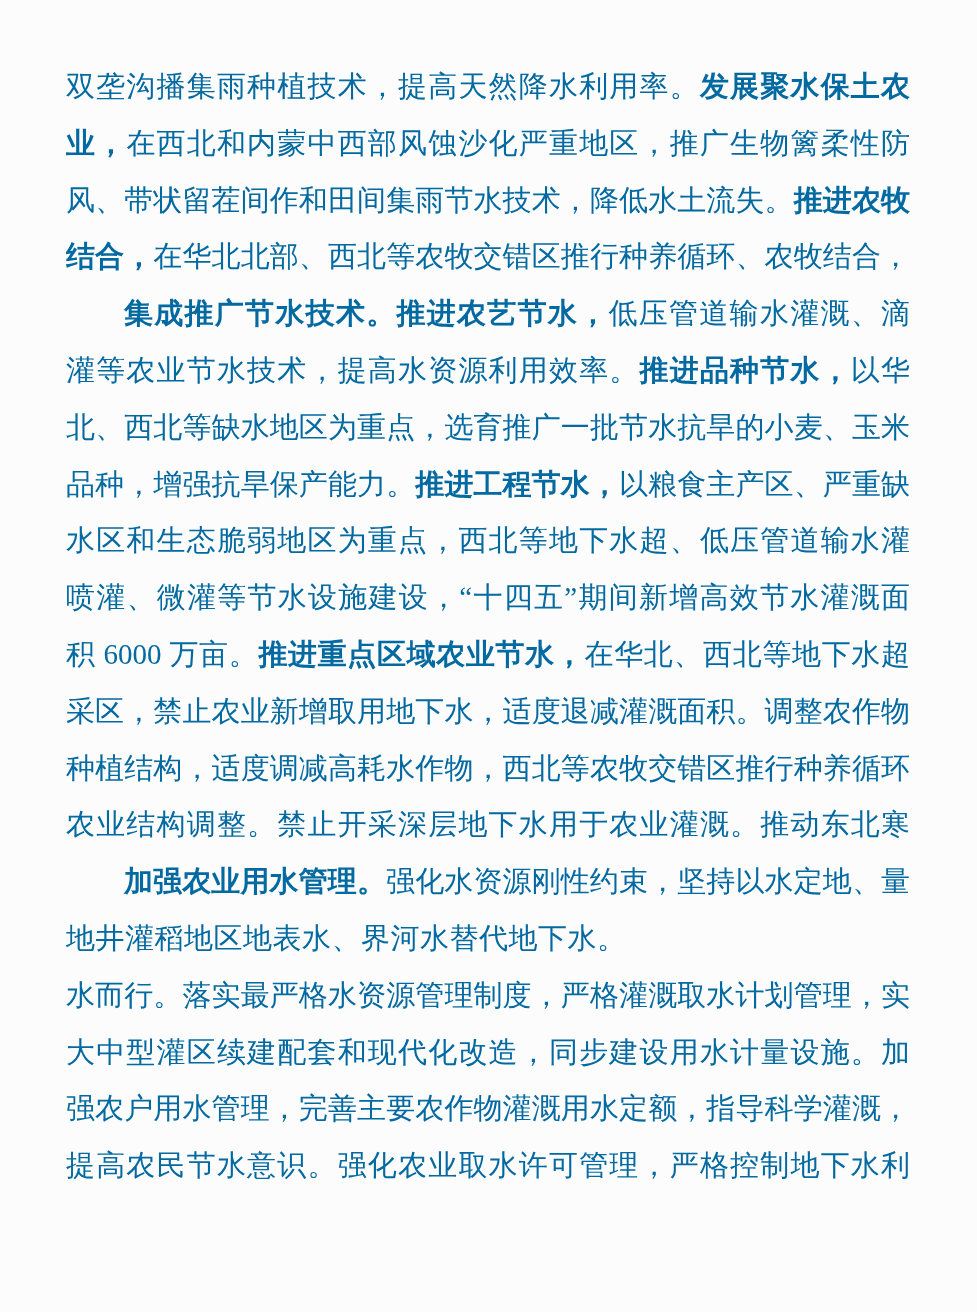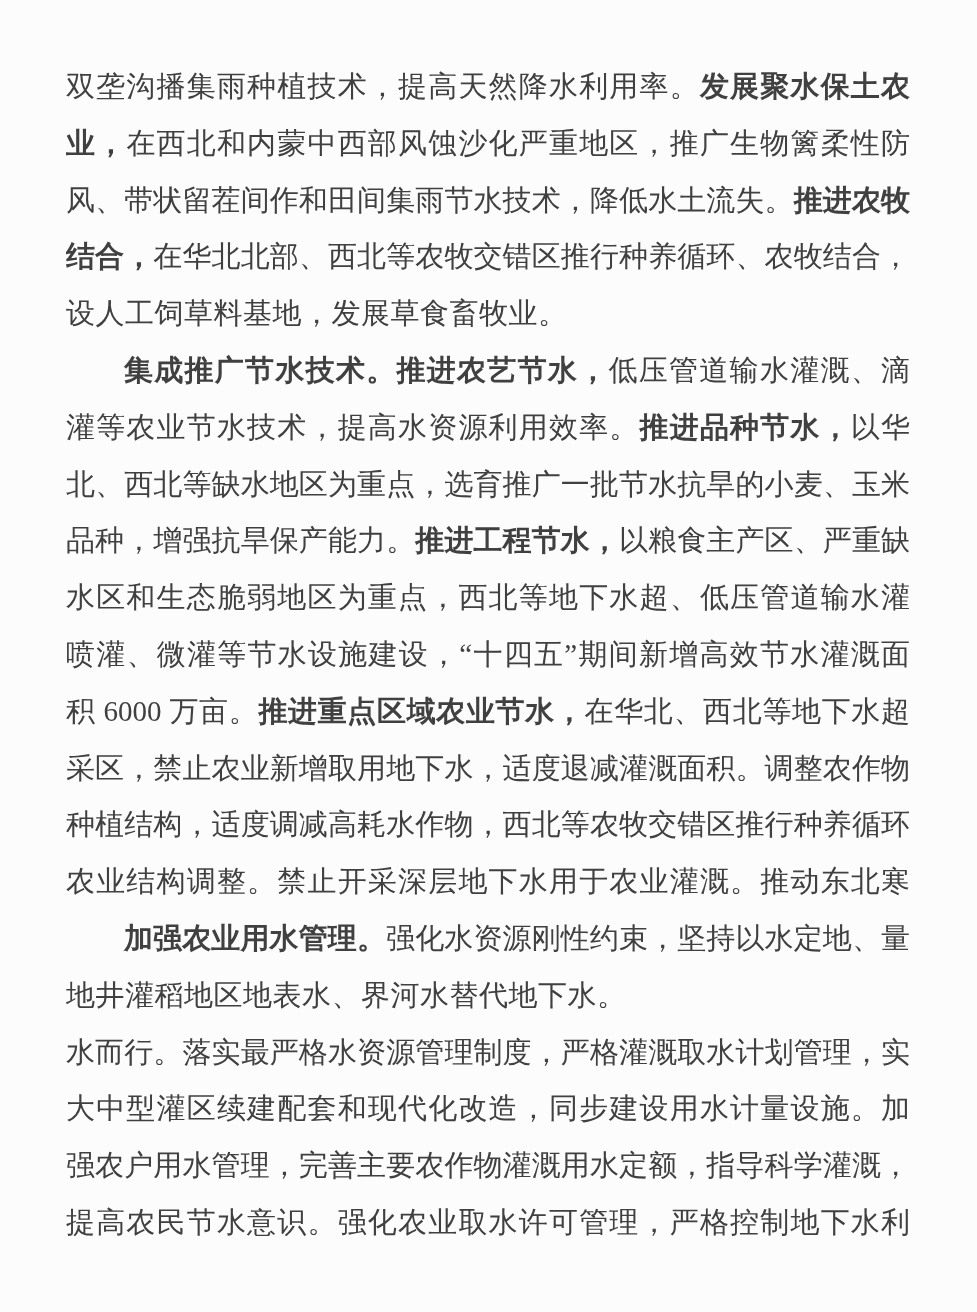--- a/index.html
+++ b/index.html
@@ -40,27 +40,26 @@
   }
   .line.ind {
     text-indent: 58px;
   }
   .seg { font-weight: 400; }
   .seg.bold { font-weight: 700; }
 </style>
 </head>
 <body style="background: rgb(252, 252, 252);">
 
-<div class="page" style="color: #404040;">
+<div class="page" style="color: #0369a1;">
   <div class="doc-body">
       <div class="line just"><span class="seg">双垄沟播集雨种植技术，提高天然降水利用率。</span><span class="seg bold">发展聚水保土农</span></div>
       <div class="line just"><span class="seg bold">业，</span><span class="seg">在西北和内蒙中西部风蚀沙化严重地区，推广生物篱柔性防</span></div>
       <div class="line just"><span class="seg">风、带状留茬间作和田间集雨节水技术，降低水土流失。</span><span class="seg bold">推进农牧</span></div>
       <div class="line just"><span class="seg bold">结合，</span><span class="seg">在华北北部、西北等农牧交错区推行种养循环、农牧结合，建</span></div>
-      <div class="line"><span class="seg">设人工饲草料基地，发展草食畜牧业。</span></div>
       <div class="line just ind"><span class="seg bold">集成推广节水技术。推进农艺节水，</span><span class="seg">低压管道输水灌溉、滴</span></div>
       <div class="line just"><span class="seg">灌等农业节水技术，提高水资源利用效率。</span><span class="seg bold">推进品种节水，</span><span class="seg">以华</span></div>
       <div class="line just"><span class="seg">北、西北等缺水地区为重点，选育推广一批节水抗旱的小麦、玉米</span></div>
       <div class="line just"><span class="seg">品种，增强抗旱保产能力。</span><span class="seg bold">推进工程节水，</span><span class="seg">以粮食主产区、严重缺</span></div>
       <div class="line just"><span class="seg">水区和生态脆弱地区为重点，西北等地下水超、低压管道输水灌溉、</span></div>
       <div class="line just"><span class="seg">喷灌、微灌等节水设施建设，“十四五”期间新增高效节水灌溉面</span></div>
       <div class="line just"><span class="seg">积 6000 万亩。</span><span class="seg bold">推进重点区域农业节水，</span><span class="seg">在华北、西北等地下水超</span></div>
       <div class="line just"><span class="seg">采区，禁止农业新增取用地下水，适度退减灌溉面积。调整农作物</span></div>
       <div class="line just"><span class="seg">种植结构，适度调减高耗水作物，西北等农牧交错区推行种养循环</span></div>
       <div class="line just"><span class="seg">农业结构调整。禁止开采深层地下水用于农业灌溉。推动东北寒</span></div>

